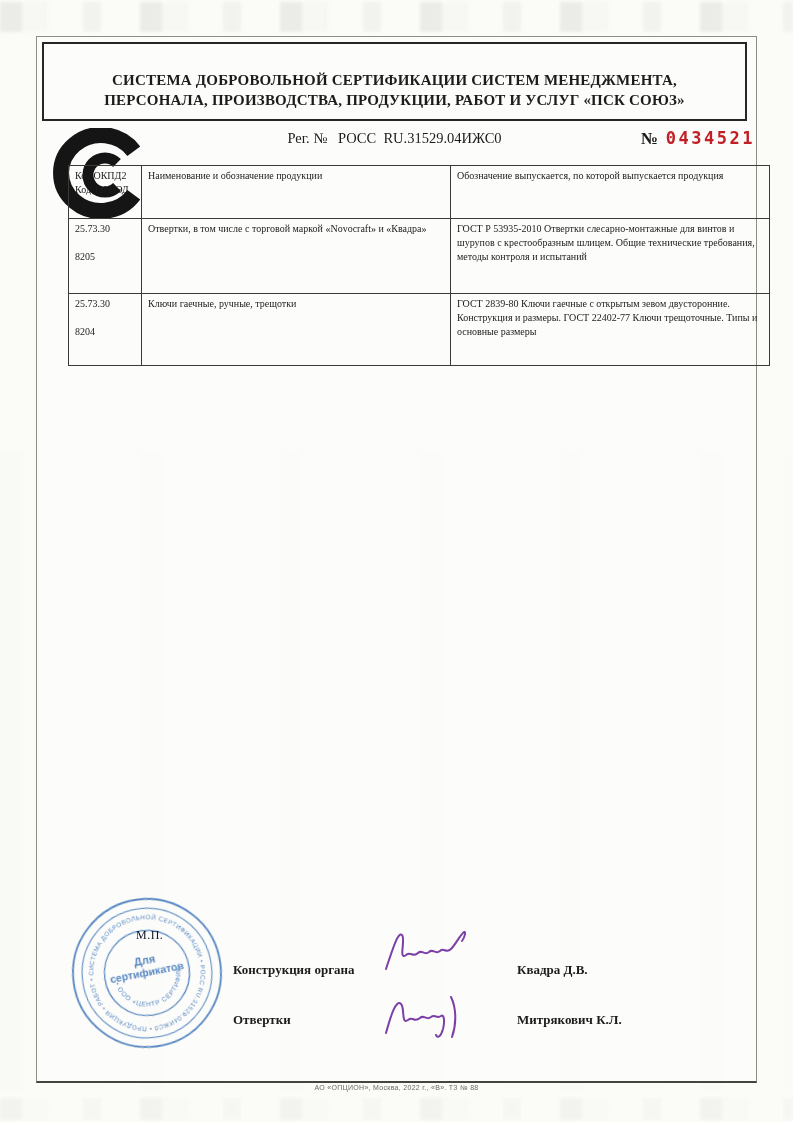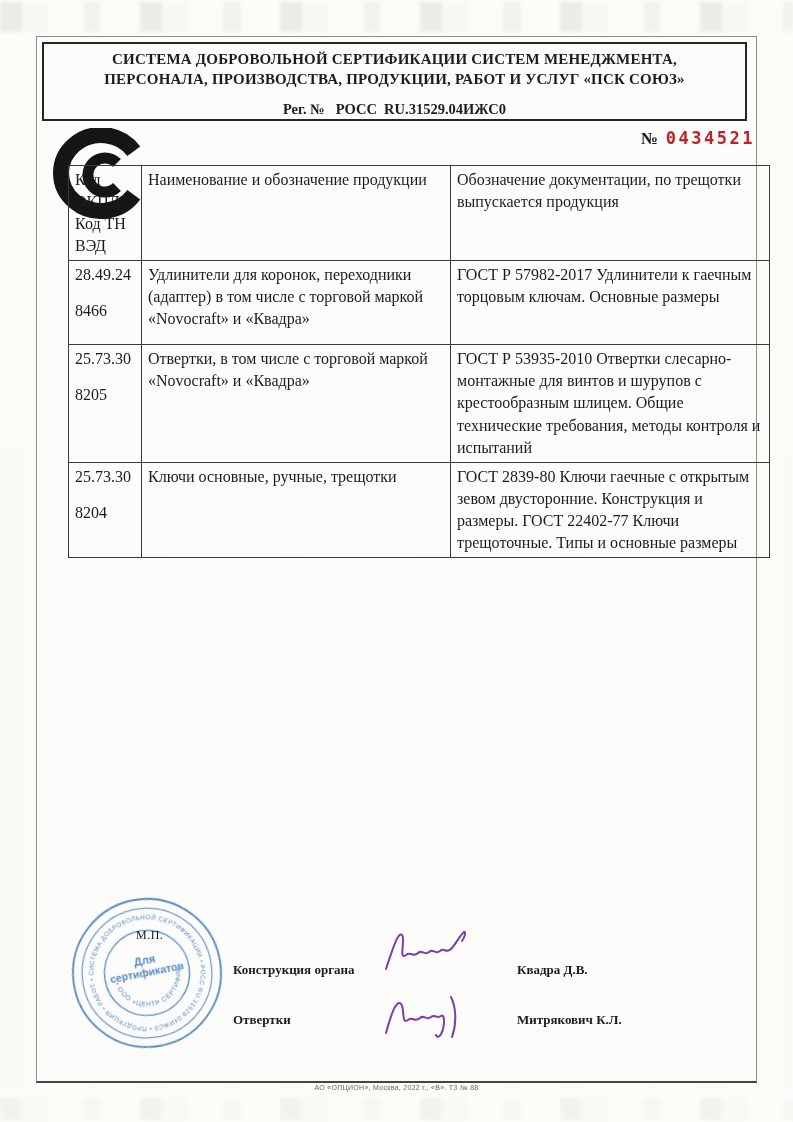--- a/index.html
+++ b/index.html
@@ -22,39 +22,39 @@
   .scan-band.mid{top:450px;height:640px;opacity:.14;}
 
   .frame{
     position:absolute;left:36px;top:36px;width:719px;height:1044px;
     border:1px solid #8d8d88;border-bottom:2px solid #454540;
     background:rgba(255,255,255,.35);
   }
   .header-box{
     position:absolute;left:42px;top:42px;width:705px;height:79px;
     border:2px solid #262624;box-sizing:border-box;
-    text-align:center;padding-top:5px;
+    text-align:center;padding-top:26px;
   }
   .header-box .t-line{
     font-weight:bold;font-size:15px;line-height:20px;letter-spacing:.2px;
   }
   .header-box .reg-line{
-    font-weight:bold;font-size:14.5px;margin-top:12px;white-space:pre;
+    font-weight:normal;font-size:14.5px;margin-top:20px;white-space:pre;
   }
   .cert-no{
     position:absolute;top:128px;right:38px;font-size:17px;font-weight:bold;
   }
   .cert-no .digits{
     font-family:"DejaVu Sans Mono",monospace;letter-spacing:2.5px;margin-left:8px;
   }
 
   table.prod{
     position:absolute;left:68px;top:165px;width:658px;
     border-collapse:collapse;table-layout:fixed;
-    font-size:16px;line-height:1.38;
+    font-size:10px;line-height:1.38;
   }
   table.prod td{
     border:1px solid #3a3a36;vertical-align:top;
     padding:3px 8px 3px 6px;
   }
   td.c1{width:58px;padding-left:5px;padding-right:2px;}
   td.c2{width:294px;}
   td.c3{width:304px;}
   .code2{margin-top:14px;}
 
@@ -103,44 +103,36 @@
 <svg class="logo-c" viewBox="0 0 110 92" aria-hidden="true">
   <path d="M84.8,22.2 A40,38 0 1 0 84.8,65.8" fill="none" stroke="#151515" stroke-width="16"></path>
   <path d="M68,34 A17,17 0 1 0 68,58" fill="none" stroke="#151515" stroke-width="11"></path>
 </svg>
 
 <table class="prod">
   <tbody>
     <tr style="height:53px;">
       <td class="c1">Код ОКПД2 Код ТН ВЭД</td>
       <td class="c2">Наименование и обозначение продукции</td>
-      <td class="c3">Обозначение документации, по трещотки выпускается продукция</td>
-    </tr>
-    <tr style="height:84px;">
-      <td class="c1">
-        <div>28.49.24</div>
-        <div class="code2">8466</div>
-      </td>
-      <td class="c2">Удлинители для коронок, переходники (адаптер) в том числе с торговой маркой «Novocraft» и «Квадра»</td>
-      <td class="c3">ГОСТ Р 57982-2017 Удлинители к гаечным торцовым ключам. Основные размеры</td>
+      <td class="c3">Обозначение выпускается, по которой выпускается продукция</td>
     </tr>
     <tr style="height:75px;">
       <td class="c1">
         <div>25.73.30</div>
         <div class="code2">8205</div>
       </td>
       <td class="c2">Отвертки, в том числе с торговой маркой «Novocraft» и «Квадра»</td>
       <td class="c3">ГОСТ Р 53935-2010 Отвертки слесарно-монтажные для винтов и шурупов с крестообразным шлицем. Общие технические требования, методы контроля и испытаний</td>
     </tr>
     <tr style="height:72px;">
       <td class="c1">
         <div>25.73.30</div>
         <div class="code2">8204</div>
       </td>
-      <td class="c2">Ключи основные, ручные, трещотки</td>
+      <td class="c2">Ключи гаечные, ручные, трещотки</td>
       <td class="c3">ГОСТ 2839-80 Ключи гаечные с открытым зевом двусторонние. Конструкция и размеры. ГОСТ 22402-77 Ключи трещоточные. Типы и основные размеры</td>
     </tr>
   </tbody>
 </table>
 
 <div class="sign-area">
 
   <div class="mp">М.П.</div>
 
   <svg class="stamp" viewBox="0 0 150 150" aria-hidden="true">

